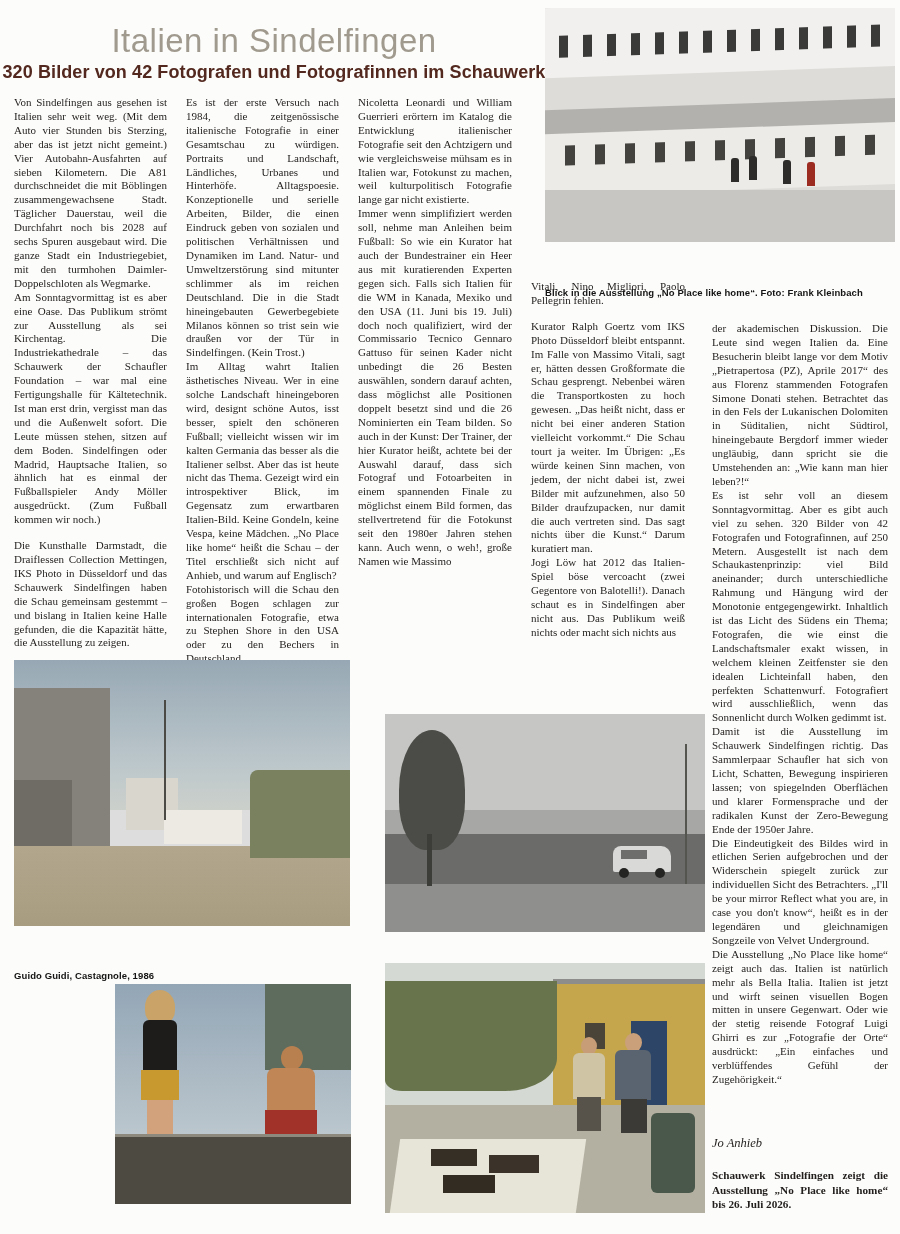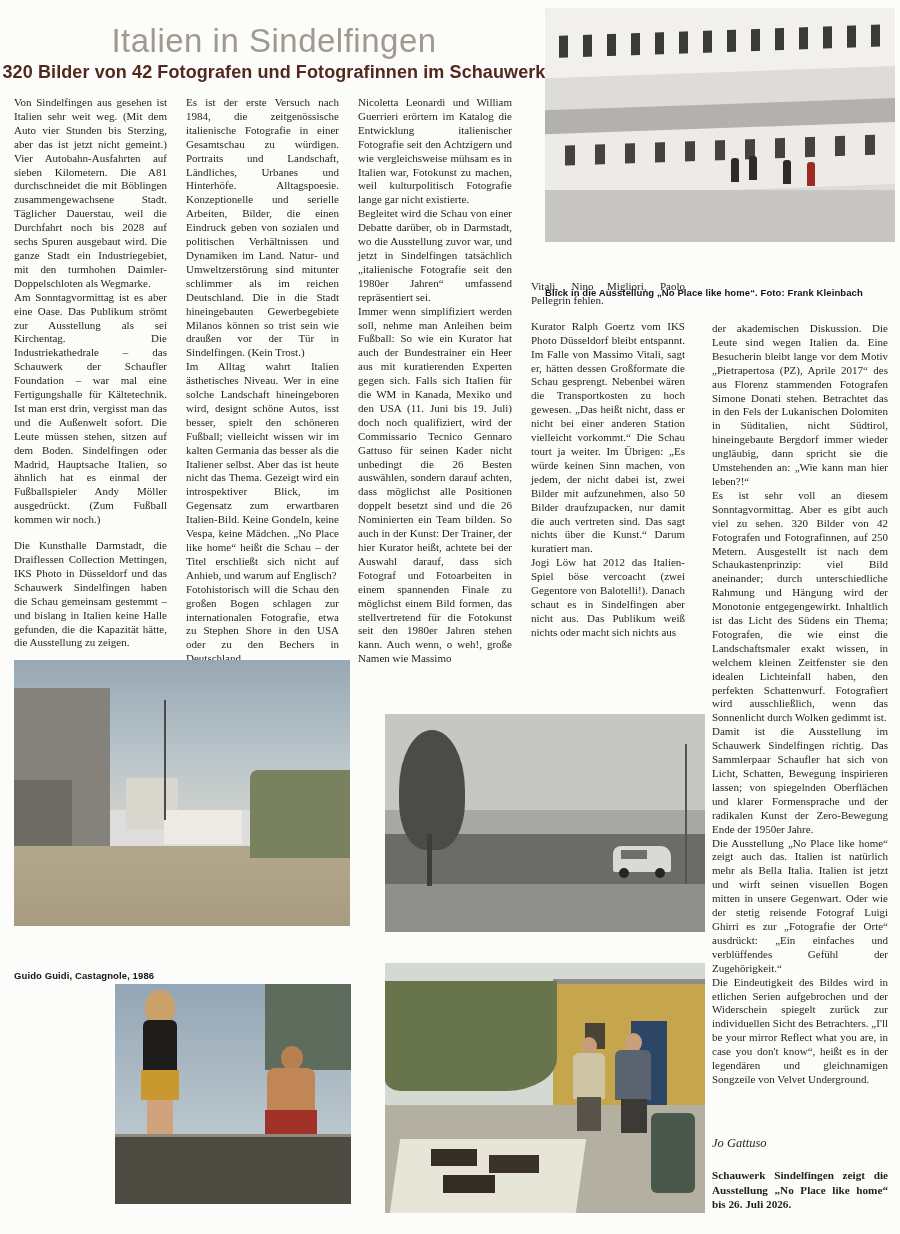--- a/index.html
+++ b/index.html
@@ -142,37 +142,36 @@
     <p>Am Sonntagvormittag ist es aber eine Oase. Das Publikum strömt zur Ausstellung als sei Kirchentag. Die Industriekathedrale – das Schauwerk der Schaufler Foundation – war mal eine Fertigungshalle für Kältetechnik. Ist man erst drin, vergisst man das und die Außenwelt sofort. Die Leute müssen stehen, sitzen auf dem Boden. Sindelfingen oder Madrid, Hauptsache Italien, so ähnlich hat es einmal der Fußballspieler Andy Möller ausgedrückt. (Zum Fußball kommen wir noch.)</p>
     <p class="gap">Die Kunsthalle Darmstadt, die Draiflessen Collection Mettingen, IKS Photo in Düsseldorf und das Schauwerk Sindelfingen haben die Schau gemeinsam gestemmt – und bislang in Italien keine Halle gefunden, die die Kapazität hätte, die Ausstellung zu zeigen.</p>
   </div>
   <div class="col col2">
     <p>Es ist der erste Versuch nach 1984, die zeitgenössische italienische Fotografie in einer Gesamtschau zu würdigen. Portraits und Landschaft, Ländliches, Urbanes und Hinterhöfe. Alltagspoesie. Konzeptionelle und serielle Arbeiten, Bilder, die einen Eindruck geben von sozialen und politischen Verhältnissen und Dynamiken im Land. Natur- und Umweltzerstörung sind mitunter schlimmer als im reichen Deutschland. Die in die Stadt hineingebauten Gewerbegebiete Milanos können so trist sein wie draußen vor der Tür in Sindelfingen. (Kein Trost.)</p>
     <p>Im Alltag wahrt Italien ästhetisches Niveau. Wer in eine solche Landschaft hineingeboren wird, designt schöne Autos, isst besser, spielt den schöneren Fußball; vielleicht wissen wir im kalten Germania das besser als die Italiener selbst. Aber das ist heute nicht das Thema. Gezeigt wird ein introspektiver Blick, im Gegensatz zum erwartbaren Italien-Bild. Keine Gondeln, keine Vespa, keine Mädchen. „No Place like home“ heißt die Schau – der Titel erschließt sich nicht auf Anhieb, und warum auf Englisch?</p>
     <p>Fotohistorisch will die Schau den großen Bogen schlagen zur internationalen Fotografie, etwa zu Stephen Shore in den USA oder zu den Bechers in Deutschland.</p>
   </div>
   <div class="col col3">
     <p>Nicoletta Leonardi und William Guerrieri erörtern im Katalog die Entwicklung italienischer Fotografie seit den Achtzigern und wie vergleichsweise mühsam es in Italien war, Fotokunst zu machen, weil kulturpolitisch Fotografie lange gar nicht existierte.</p>
-    <p>Begleitet wird die Schau von einer Debatte darüber, ob in Darmstadt, wo die Ausstellung zuvor war, und jetzt in Sindelfingen tatsächlich „italienische Fotografie seit den 1980er Jahren“ umfassend repräsentiert sei.</p>
     <p>Immer wenn simplifiziert werden soll, nehme man Anleihen beim Fußball: So wie ein Kurator hat auch der Bundestrainer ein Heer aus mit kuratierenden Experten gegen sich. Falls sich Italien für die WM in Kanada, Mexiko und den USA (11. Juni bis 19. Juli) doch noch qualifiziert, wird der Commissario Tecnico Gennaro Gattuso für seinen Kader nicht unbedingt die 26 Besten auswählen, sondern darauf achten, dass möglichst alle Positionen doppelt besetzt sind und die 26 Nominierten ein Team bilden. So auch in der Kunst: Der Trainer, der hier Kurator heißt, achtete bei der Auswahl darauf, dass sich Fotograf und Fotoarbeiten in einem spannenden Finale zu möglichst einem Bild formen, das stellvertretend für die Fotokunst seit den 1980er Jahren stehen kann. Auch wenn, o weh!, große Namen wie Massimo</p>
   </div>
   <div class="col col4">
     <p>Vitali, Nino Migliori, Paolo Pellegrin fehlen.</p>
     <p class="gap">Kurator Ralph Goertz vom IKS Photo Düsseldorf bleibt entspannt. Im Falle von Massimo Vitali, sagt er, hätten dessen Großformate die Schau gesprengt. Nebenbei wären die Transportkosten zu hoch gewesen. „Das heißt nicht, dass er nicht bei einer anderen Station vielleicht vorkommt.“ Die Schau tourt ja weiter. Im Übrigen: „Es würde keinen Sinn machen, von jedem, der nicht dabei ist, zwei Bilder mit aufzunehmen, also 50 Bilder draufzupacken, nur damit die auch vertreten sind. Das sagt nichts über die Kunst.“ Darum kuratiert man.</p>
     <p>Jogi Löw hat 2012 das Italien-Spiel böse vercoacht (zwei Gegentore von Balotelli!). Danach schaut es in Sindelfingen aber nicht aus. Das Publikum weiß nichts oder macht sich nichts aus</p>
   </div>
   <div class="col col5">
     <p>der akademischen Diskussion. Die Leute sind wegen Italien da. Eine Besucherin bleibt lange vor dem Motiv „Pietrapertosa (PZ), Aprile 2017“ des aus Florenz stammenden Fotografen Simone Donati stehen. Betrachtet das in den Fels der Lukanischen Dolomiten in Süditalien, nicht Südtirol, hineingebaute Bergdorf immer wieder ungläubig, dann spricht sie die Umstehenden an: „Wie kann man hier leben?!“</p>
     <p>Es ist sehr voll an diesem Sonntagvormittag. Aber es gibt auch viel zu sehen. 320 Bilder von 42 Fotografen und Fotografinnen, auf 250 Metern. Ausgestellt ist nach dem Schaukastenprinzip: viel Bild aneinander; durch unterschiedliche Rahmung und Hängung wird der Monotonie entgegengewirkt. Inhaltlich ist das Licht des Südens ein Thema; Fotografen, die wie einst die Landschaftsmaler exakt wissen, in welchem kleinen Zeitfenster sie den idealen Lichteinfall haben, den perfekten Schattenwurf. Fotografiert wird ausschließlich, wenn das Sonnenlicht durch Wolken gedimmt ist.</p>
     <p>Damit ist die Ausstellung im Schauwerk Sindelfingen richtig. Das Sammlerpaar Schaufler hat sich von Licht, Schatten, Bewegung inspirieren lassen; von spiegelnden Oberflächen und klarer Formensprache und der radikalen Kunst der Zero-Bewegung Ende der 1950er Jahre.</p>
+    <p>Die Eindeutigkeit des Bildes wird in etlichen Serien aufgebrochen und der Widerschein spiegelt zurück zur individuellen Sicht des Betrachters. „I'll be your mirror Reflect what you are, in case you don't know“, heißt es in der legendären und gleichnamigen Songzeile von Velvet Underground.</p>
     <p>Die Ausstellung „No Place like home“ zeigt auch das. Italien ist natürlich mehr als Bella Italia. Italien ist jetzt und wirft seinen visuellen Bogen mitten in unsere Gegenwart. Oder wie der stetig reisende Fotograf Luigi Ghirri es zur „Fotografie der Orte“ ausdrückt: „Ein einfaches und verblüffendes Gefühl der Zugehörigkeit.“</p>
-    <p>Die Eindeutigkeit des Bildes wird in etlichen Serien aufgebrochen und der Widerschein spiegelt zurück zur individuellen Sicht des Betrachters. „I'll be your mirror Reflect what you are, in case you don't know“, heißt es in der legendären und gleichnamigen Songzeile von Velvet Underground.</p>
-  </div>
-
-  <div class="byline">Jo Gattuso</div>
+  </div>
+
+  <div class="byline">Jo Anhieb</div>
   <div class="footnote">Schauwerk Sindelfingen zeigt die Ausstellung „No Place like home“ bis 26. Juli 2026.</div>
 
   <div class="photo ph-guidi">
     <div class="gu-sky"></div>
     <div class="gu-bldg-l"></div>
     <div class="gu-bldg-l2"></div>
     <div class="gu-house"></div>
     <div class="gu-ground"></div>
     <div class="gu-wall"></div>
     <div class="gu-hedge"></div>

